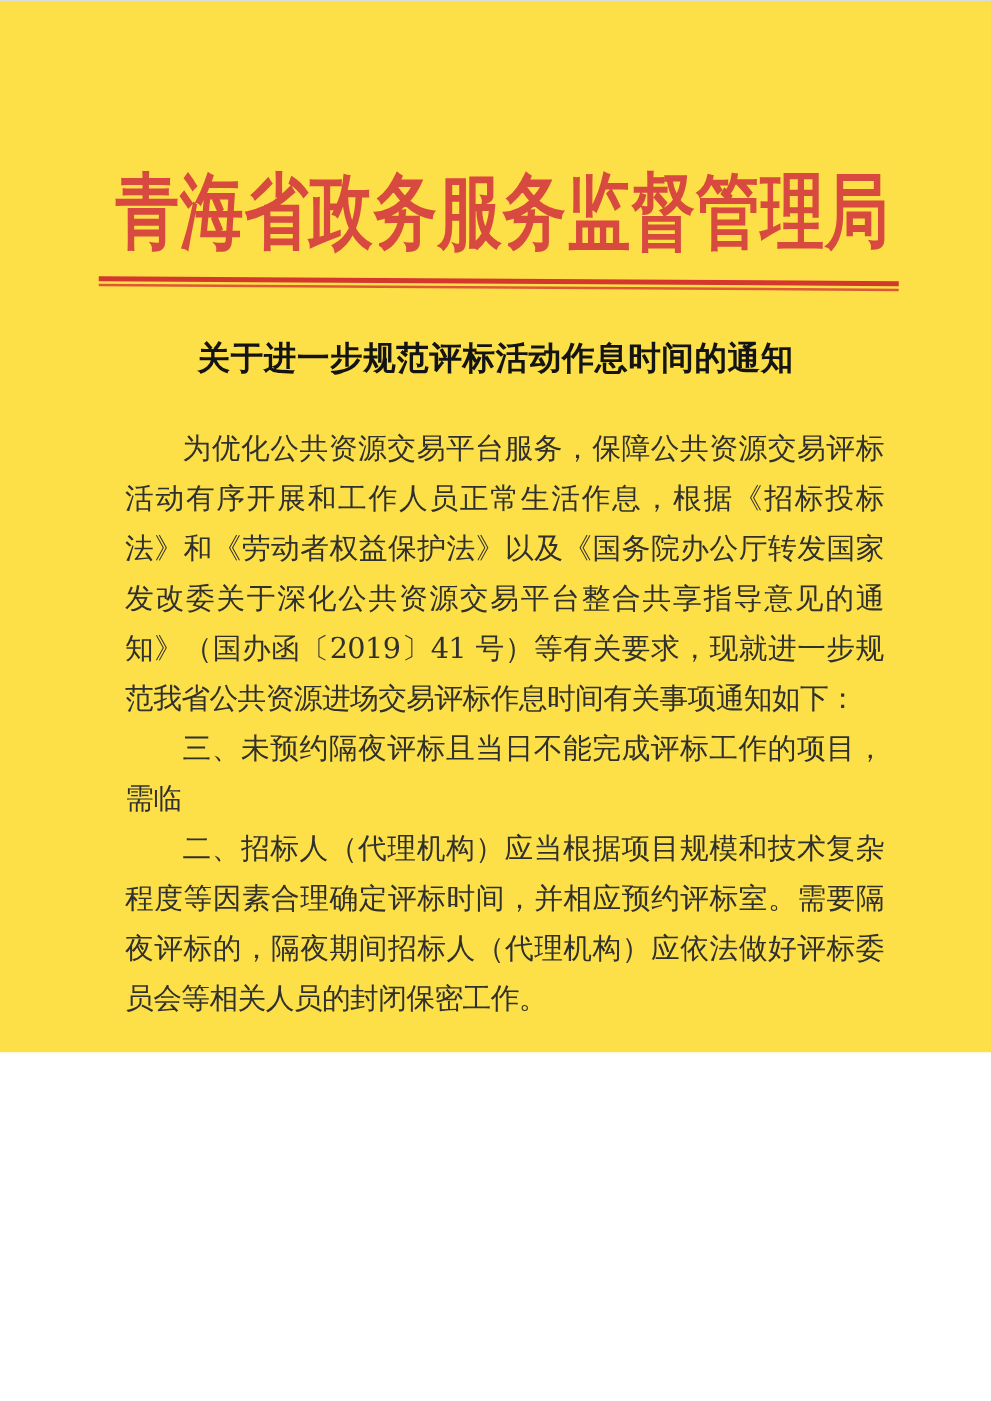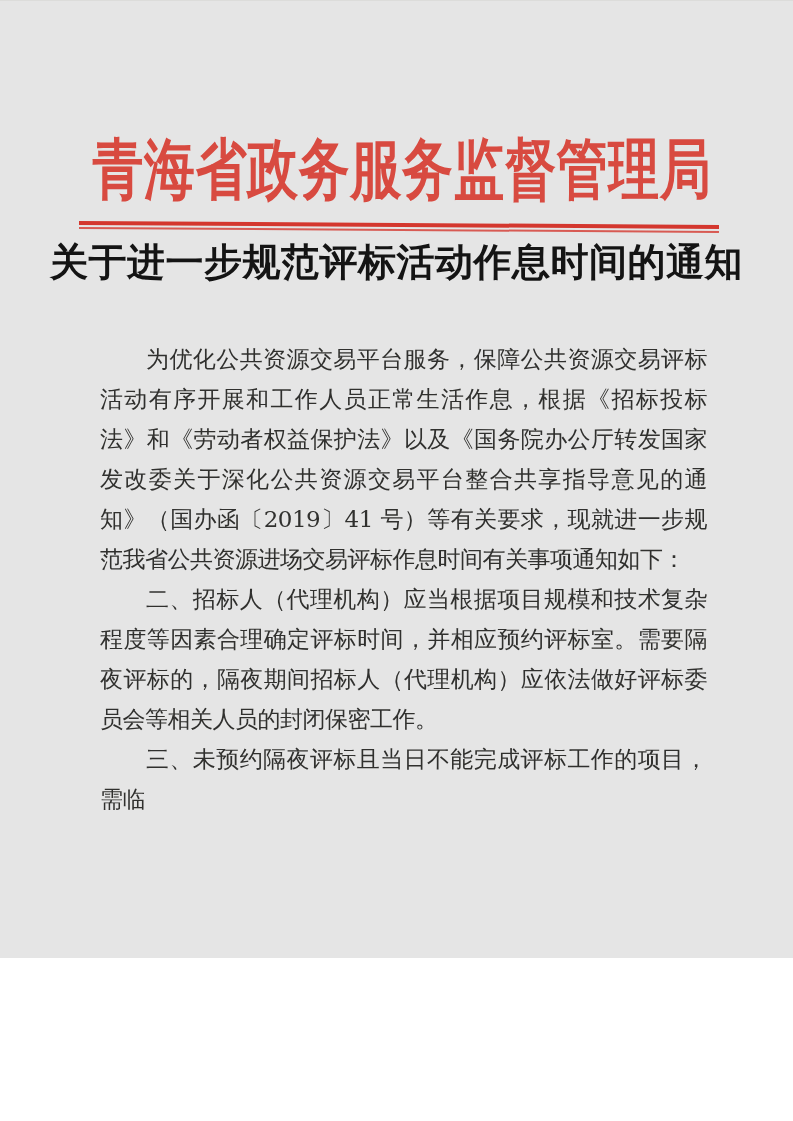--- a/index.html
+++ b/index.html
@@ -4,22 +4,22 @@
 <style>
   html, body {
     margin: 0;
     padding: 0;
     background: #ffffff;
     font-family: "DejaVu Serif", "Liberation Serif", serif;
   }
   .page {
     position: relative;
     width: 793px;
-    height: 958px;
-    background: #e5e5e5;
+    height: 842px;
+    background: #fde047;
     overflow: hidden;
     text-decoration: underline;
   }
   .top-edge {
     position: absolute;
     top: 0; left: 0;
     width: 100%; height: 1px;
     background: #dcdcda;
   }
   
@@ -49,26 +49,26 @@
     width: 640px;
     transform: rotate(0.35deg);
     transform-origin: left center;
   }
   .divider .d-thick { height: 4px; background: var(--divider-red, #d4372e); }
   .divider .d-gap   { height: 2px; background: transparent; }
   .divider .d-thin  { height: 2px; background: var(--divider-red, #d4372e); opacity: 0.8; }
   
   .doc-title {
     position: absolute;
-    top: 241px;
+    top: 266px;
     left: 0;
     width: 100%;
     margin: 0;
     text-align: center;
-    font-size: 38px;
+    font-size: 26px;
     line-height: 42px;
     font-weight: bold;
     letter-spacing: 0.5px;
     color: var(--title-black, #141414);
   }
   
   .doc-body {
     position: absolute;
     top: 339px;
     left: 100px;
@@ -116,19 +116,19 @@
   <div class="divider">
     <div class="d-thick"></div>
     <div class="d-gap"></div>
     <div class="d-thin"></div>
   </div>
 
   <h1 class="doc-title">关于进一步规范评标活动作息时间的通知</h1>
 
   <div class="doc-body">
       <p class="para indent">为优化公共资源交易平台服务，保障公共资源交易评标活动有序开展和工作人员正常生活作息，根据《招标投标法》和《劳动者权益保护法》以及《国务院办公厅转发国家发改委关于深化公共资源交易平台整合共享指导意见的通知》（国办函〔2019〕41 号）等有关要求，现就进一步规范我省公共资源进场交易评标作息时间有关事项通知如下：</p>
+      <p class="para indent">三、未预约隔夜评标且当日不能完成评标工作的项目，需临</p>
       <p class="para indent">二、招标人（代理机构）应当根据项目规模和技术复杂程度等因素合理确定评标时间，并相应预约评标室。需要隔夜评标的，隔夜期间招标人（代理机构）应依法做好评标委员会等相关人员的封闭保密工作。</p>
-      <p class="para indent">三、未预约隔夜评标且当日不能完成评标工作的项目，需临</p>
     </div>
 
   <div class="bottom-shadow"></div>
   <div class="bottom-strip"></div>
 </div>
 
 </body></html>

